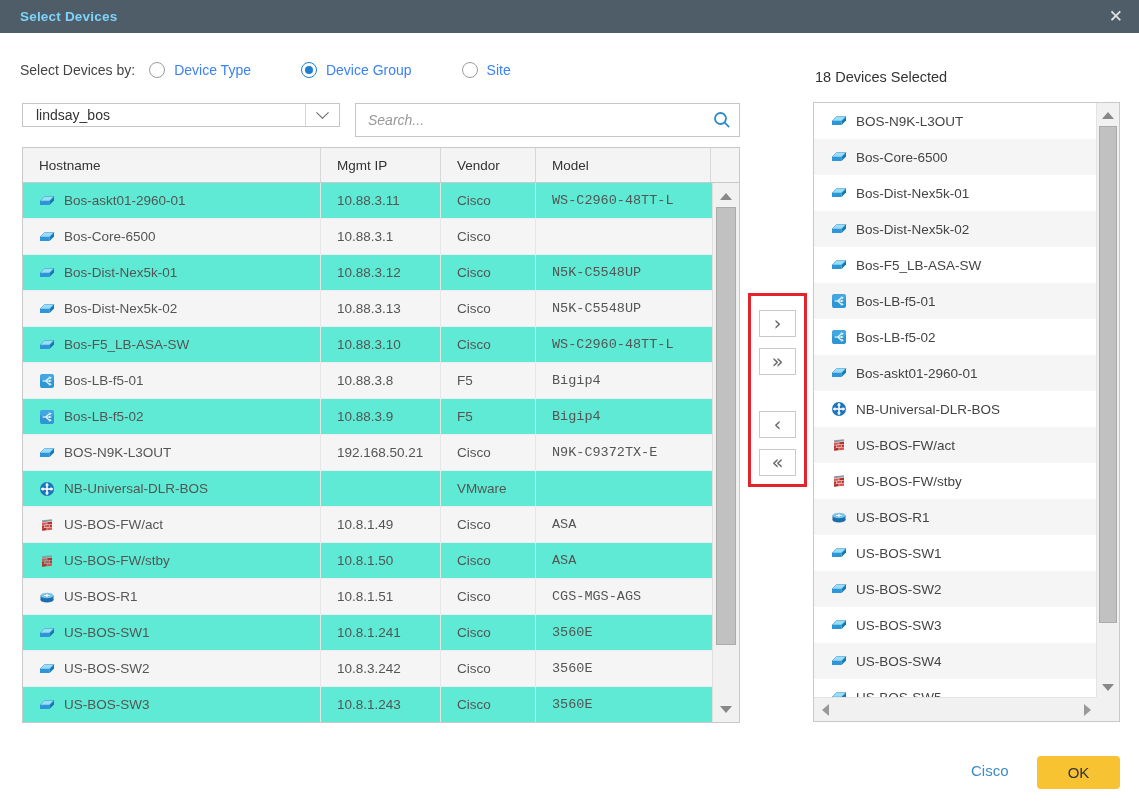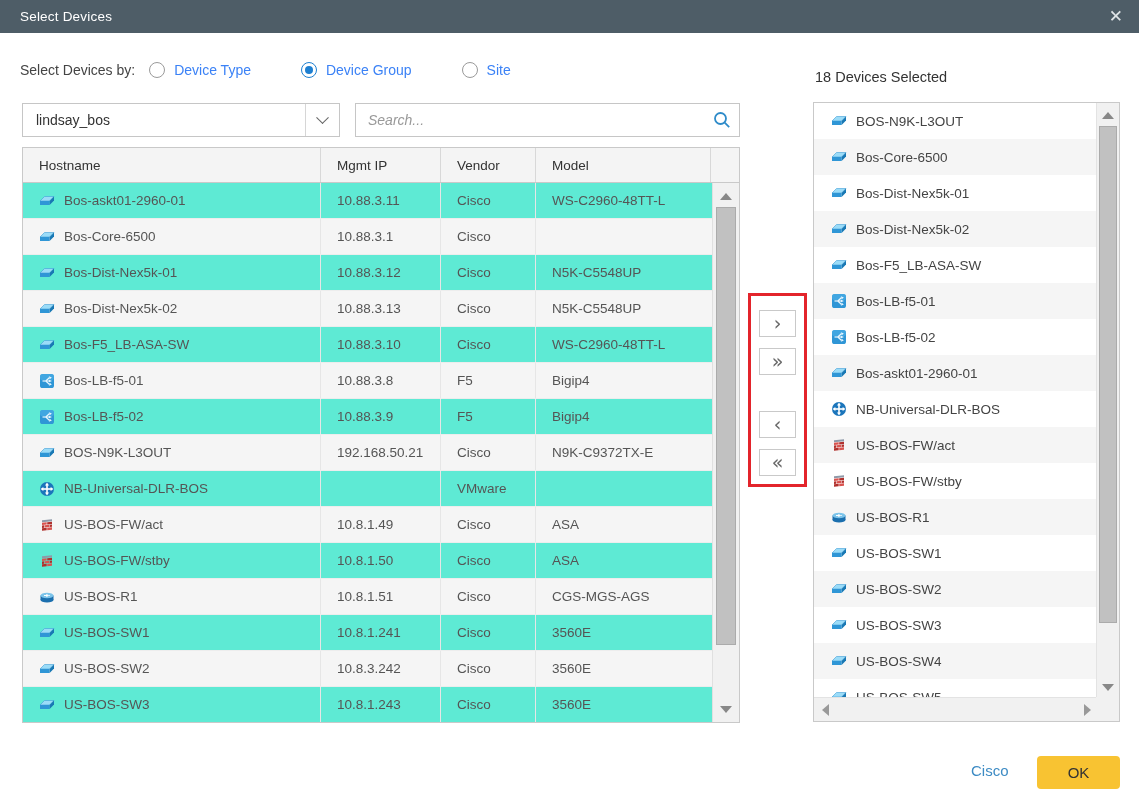--- a/index.html
+++ b/index.html
@@ -1,54 +1,54 @@
 <!DOCTYPE html>
 <html><head>
 <meta charset="utf-8">
 <style>
   * { margin:0; padding:0; box-sizing:border-box; }
   html,body { width:1139px; height:812px; background:#fff; font-family:"Liberation Sans","DejaVu Sans",sans-serif; overflow:hidden; }
   .dialog { position:relative; width:1139px; height:812px; background:#fff; }
 
   
   .titlebar { position:absolute; left:0; top:0; width:1139px; height:33px; background:#4e5d67; display:flex; align-items:center; justify-content:space-between; padding:0 16px 0 20px; }
-  .titlebar .title { color:#ffffff; font-size:13.5px; letter-spacing:.2px; }
+  .titlebar .title { color:#7dd3fc; font-size:13.5px; letter-spacing:.2px;font-weight:bold; }
   .close-btn { color:#dfe4e7; font-size:17px; line-height:1; cursor:pointer; background:none; border:none; font-family:inherit; }
 
   
   .selectby-row { position:absolute; left:20px; top:62px; display:flex; align-items:center; font-size:14px; color:#444; }
   .selectby-label { margin-right:14px; }
   .radio-item { display:flex; align-items:center; margin-right:50px; cursor:pointer; }
   .radio-circle { width:16px; height:16px; border-radius:50%; border:1px solid #9a9a9a; margin-right:9px; background:#fff; position:relative; }
   .radio-circle.checked { border:1px solid #1d7fd1; }
   .radio-circle.checked::after { content:""; position:absolute; left:3px; top:3px; width:8px; height:8px; border-radius:50%; background:#1d7fd1; }
   .radio-label { color:#3b82f6; }
 
   
-  .group-dropdown { position:absolute; left:22px; top:103px; width:318px; height:34px; border:1px solid #c6c6c6; display:flex; align-items:center; cursor:pointer; background:#fff; }
+  .group-dropdown { position:absolute; left:22px; top:103px; width:318px; height:24px; border:1px solid #c6c6c6; display:flex; align-items:center; cursor:pointer; background:#fff; }
   .group-dropdown .dd-value { flex:1; padding-left:13px; font-size:14px; color:#333; }
   .group-dropdown .dd-sep { width:1px; height:100%; background:#d6d6d6; }
   .dd-chevron { width:33px; display:flex; align-items:center; justify-content:center; height:100%; }
   .dd-chevron i { width:9px; height:9px; border-right:1.5px solid #666; border-bottom:1.5px solid #666; transform:rotate(45deg) translate(-2px,-2px); }
   .search-box { position:absolute; left:355px; top:103px; width:385px; height:34px; border:1px solid #c6c6c6; display:flex; align-items:center; background:#fff; }
   .search-box input { flex:1; border:none; outline:none; height:100%; padding-left:12px; font-size:14px; font-style:italic; color:#be185d; font-family:inherit; background:transparent; }
   .search-box input::placeholder { color:#999; font-style:italic; }
   .search-icon { width:34px; display:flex; align-items:center; justify-content:center; }
 
   
   .device-table { position:absolute; left:22px; top:147px; width:718px; height:576px; border:1px solid #c9c9c9; background:#5eead4; }
   .thead { display:flex; height:35px; background:#f4f4f4; border-bottom:1px solid #c9c9c9; font-size:13.5px; color:#333; }
   .thead .th { display:flex; align-items:center; padding-left:16px; border-right:1px solid #d8d8d8; }
   .thead .th:last-child { border-right:none; padding-left:0; }
   .col-host { width:298px; } .col-ip { width:120px; } .col-vendor { width:95px; } .col-model { width:175px; } .col-sb { width:28px; }
   .tbody { position:relative; height:539px; overflow:hidden; }
   .trow { display:flex; width:690px; height:36px; font-size:13.5px; color:#555; border-bottom:1px solid #ededed; cursor:pointer; }
   .trow:nth-child(even) { background:#f5f5f5; }
   .trow .td { display:flex; align-items:center; padding-left:16px; border-right:1px solid #e6e6e6; overflow:hidden; white-space:nowrap; }
-  .trow .td.col-model { border-right:none; }
+  .trow .td.col-model { border-right:none;font-family:Liberation Mono, monospace; }
   .dev-icon { width:16px; height:16px; margin-right:9px; flex:0 0 16px; }
   .dev-icon svg { display:block; width:16px; height:16px; }
 
   
   .vscroll { position:absolute; right:0; top:0; width:27px; background:#f1f1f1; border-left:1px solid #e0e0e0; }
   .tbody .vscroll { height:539px; }
   .sb-btn { position:absolute; left:0; width:100%; height:20px; display:flex; align-items:center; justify-content:center; cursor:pointer; }
   .arr-up { border-left:6px solid transparent; border-right:6px solid transparent; border-bottom:7px solid #888; width:0; height:0; }
   .arr-down { border-left:6px solid transparent; border-right:6px solid transparent; border-top:7px solid #888; width:0; height:0; }
   .arr-left { border-top:6px solid transparent; border-bottom:6px solid transparent; border-right:7px solid #999; width:0; height:0; }

